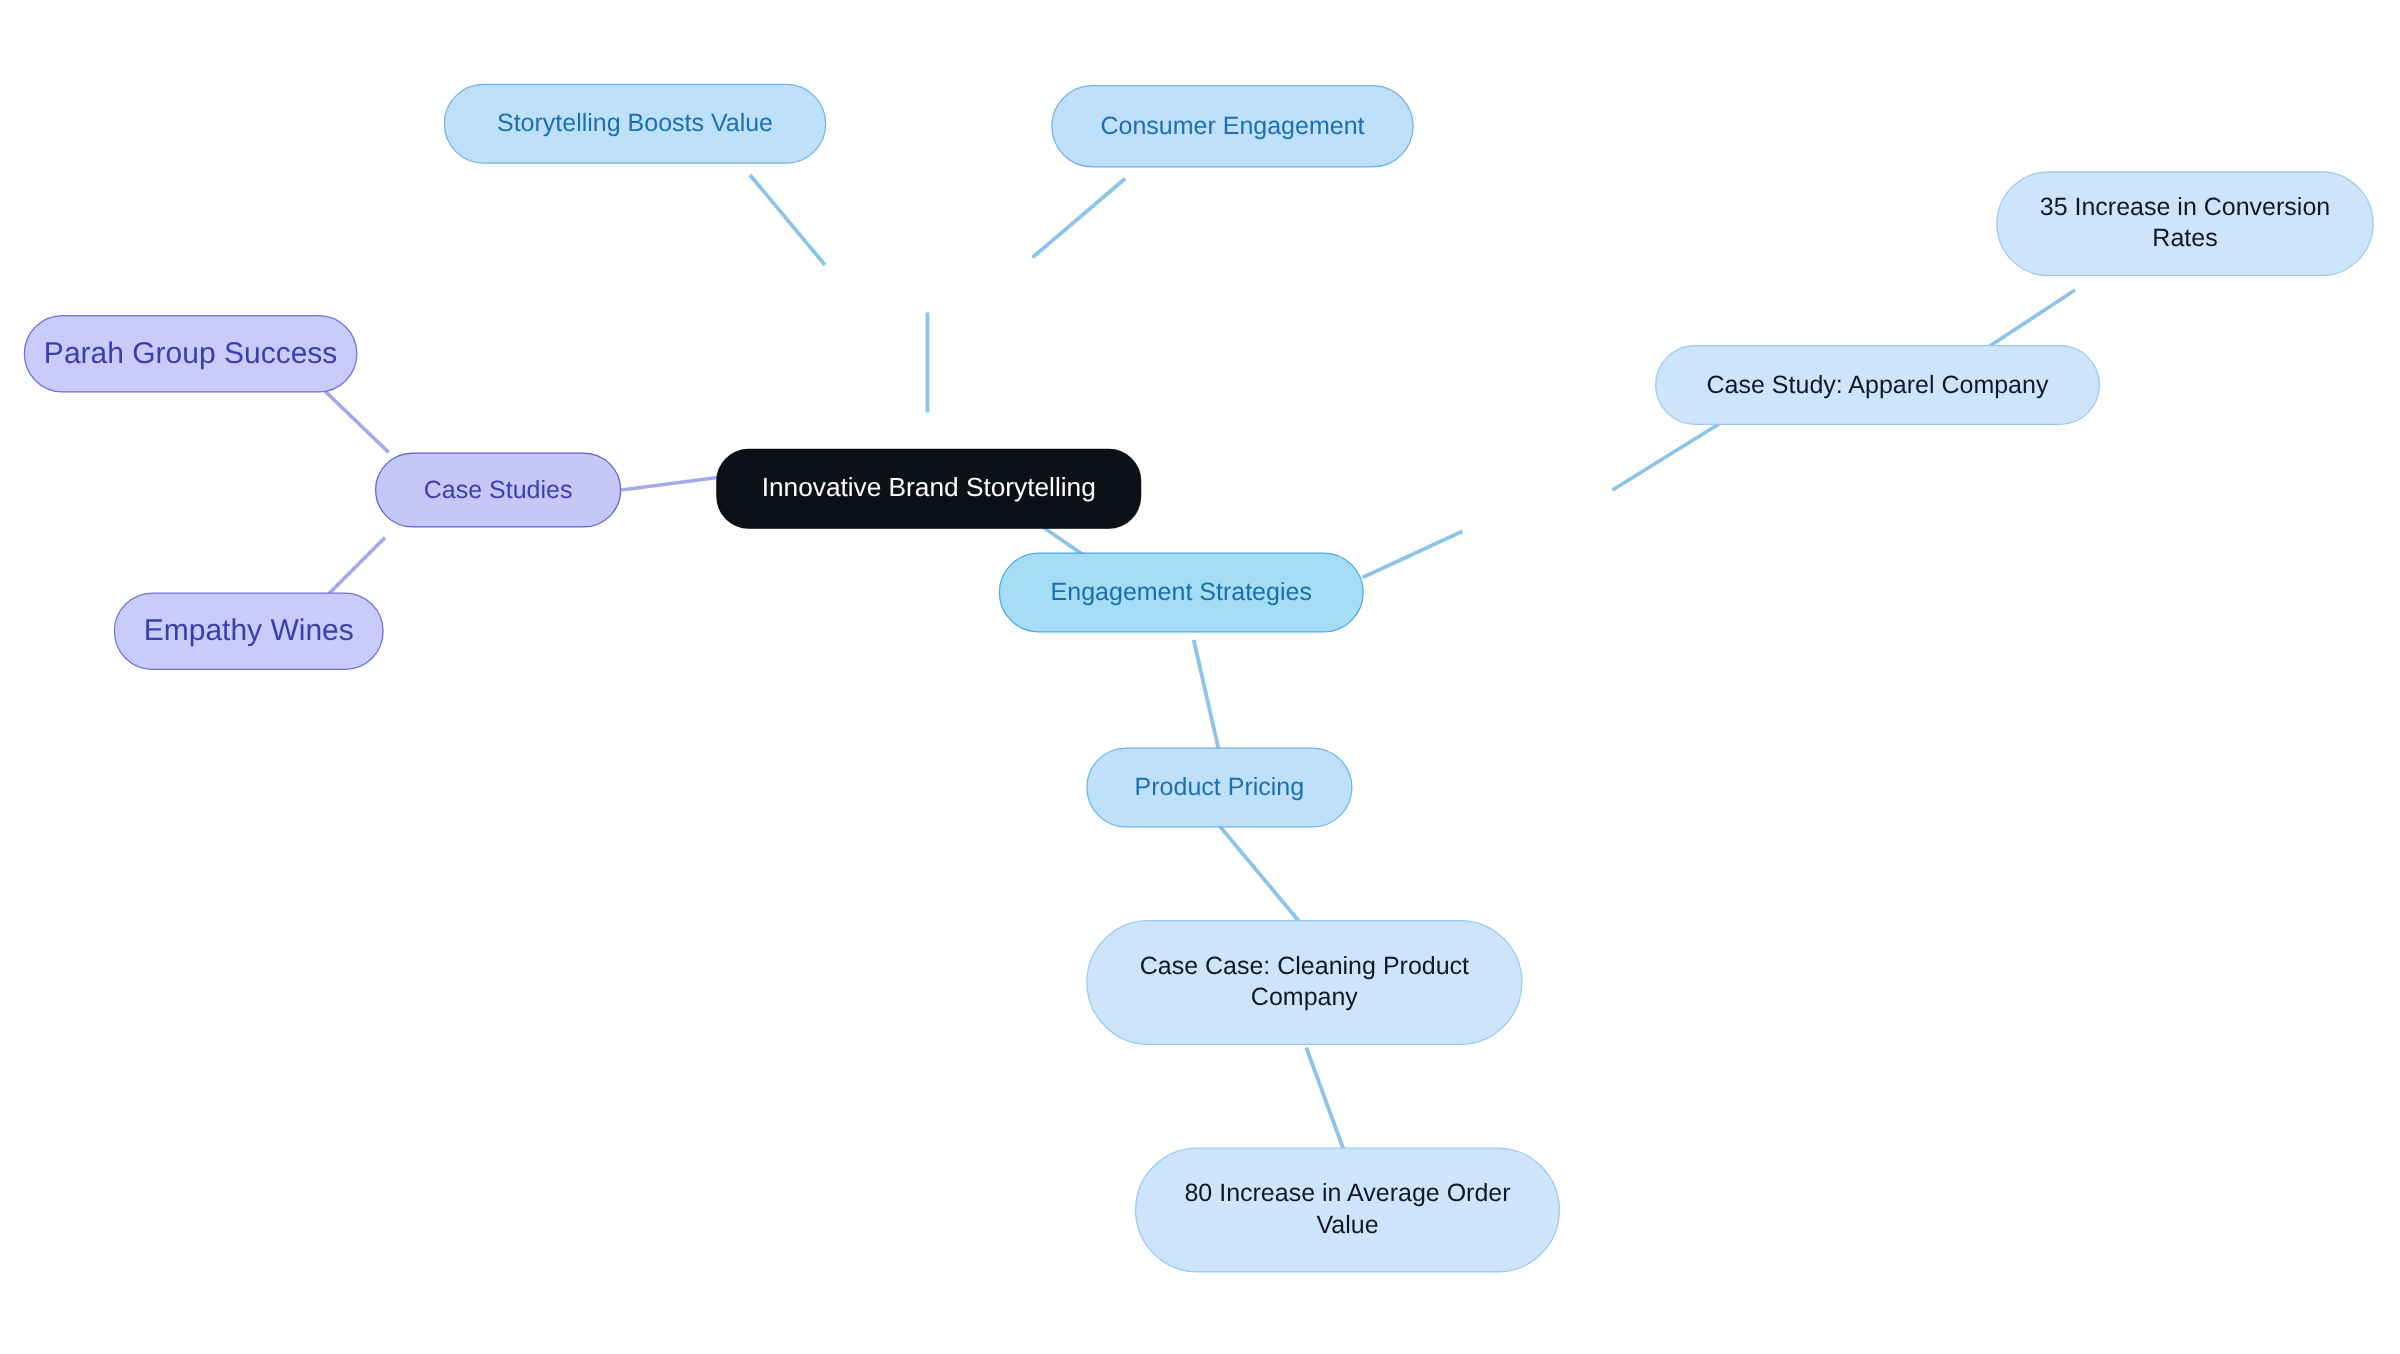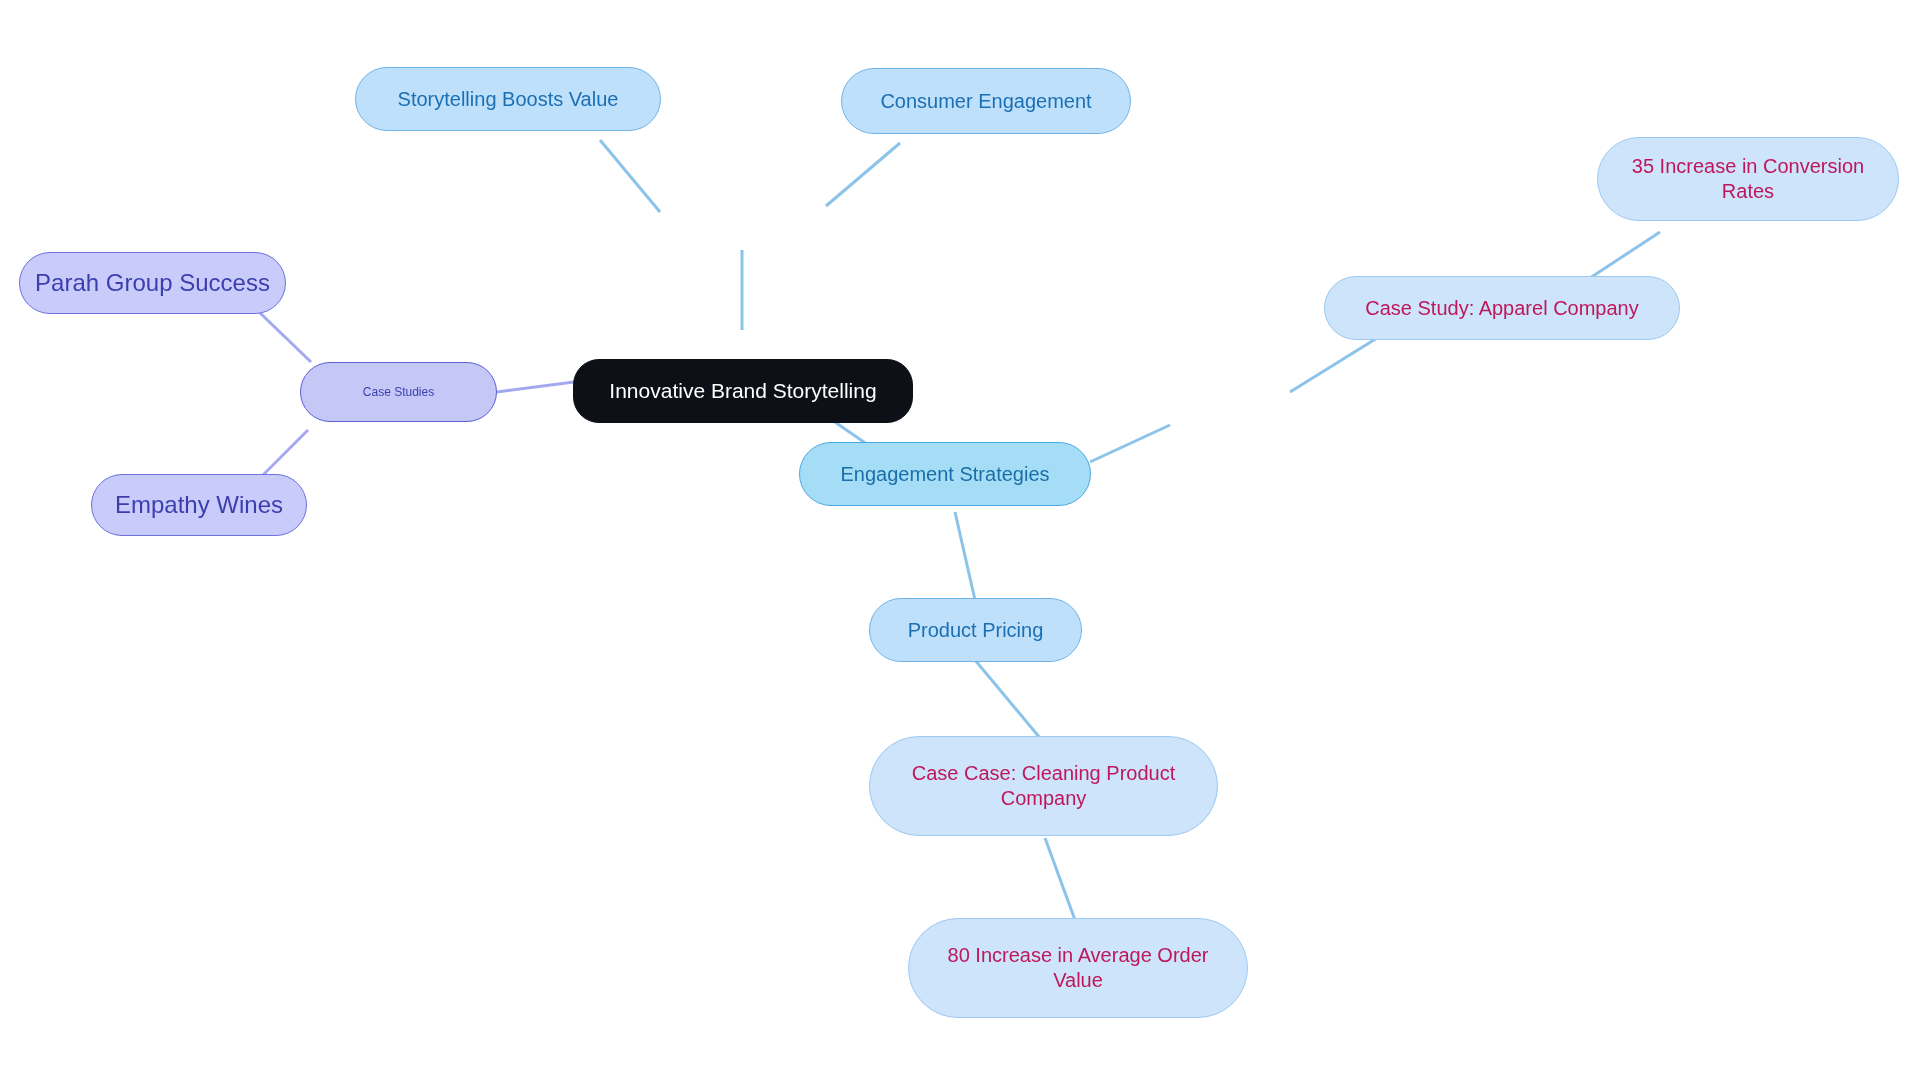--- a/index.html
+++ b/index.html
@@ -50,38 +50,38 @@
   .node-l1-blue {
     background: #a5ddf7;
     border-color: #4aa8e0;
     color: #1a6fa8;
     font-size: 20px;
   }
   .node-l1-purple {
     background: #c5c7f7;
     border-color: #5a5fd6;
     color: #3b3fae;
-    font-size: 12px;
+    font-size: 20px;
   }
   .node-l2-blue {
     background: #bfe0fb;
     border-color: #6fb4e8;
     color: #1b6fb3;
     font-size: 20px;
   }
   .node-l2-purple {
     background: #c9cbfa;
     border-color: #6d72df;
     color: #3b3fae;
     font-size: 24px;
   }
   .node-l3-blue {
     background: #cde4fb;
     border-color: #9cc9f2;
-    color: #be185d;
+    color: #0f172a;
     font-size: 20px;
   }
 </style>
 </head>
 <body>
 
 <div id="canvas">
 
   <svg id="edges" viewBox="0 0 1920 1083">
 

